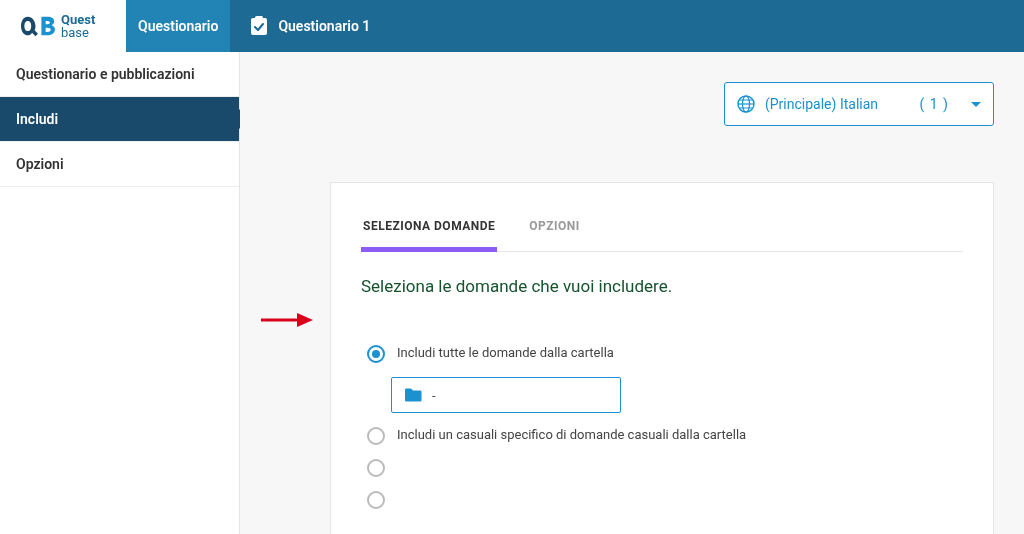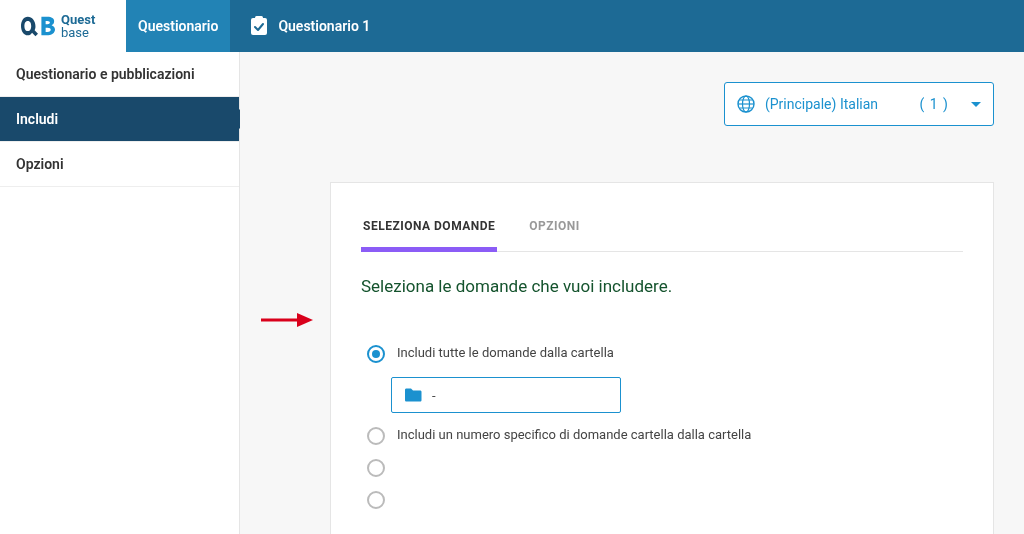--- a/index.html
+++ b/index.html
@@ -278,21 +278,21 @@
 
         <div class="folder-select">
           <svg class="folder-icon" viewBox="0 0 18 14">
             <path d="M1 2 C1 1 1.5 0.5 2.5 0.5 L7 0.5 L9 2.5 L16 2.5 C17 2.5 17.5 3 17.5 4 L17.5 12 C17.5 13 17 13.5 16 13.5 L2.5 13.5 C1.5 13.5 1 13 1 12 Z" fill="#1b91cf"></path>
           </svg>
           <span>-</span>
         </div>
 
         <div class="radio-row sub">
           <span class="radio-outer"></span>
-          <span>Includi un numero specifico di domande cartella dalla cartella</span>
+          <span>Includi un casuali specifico di domande casuali dalla cartella</span>
         </div>
         <div class="radio-row">
           <span class="radio-outer"></span>
         </div>
         <div class="radio-row">
           <span class="radio-outer"></span>
         </div>
       </div>
     </div>
   </div>

